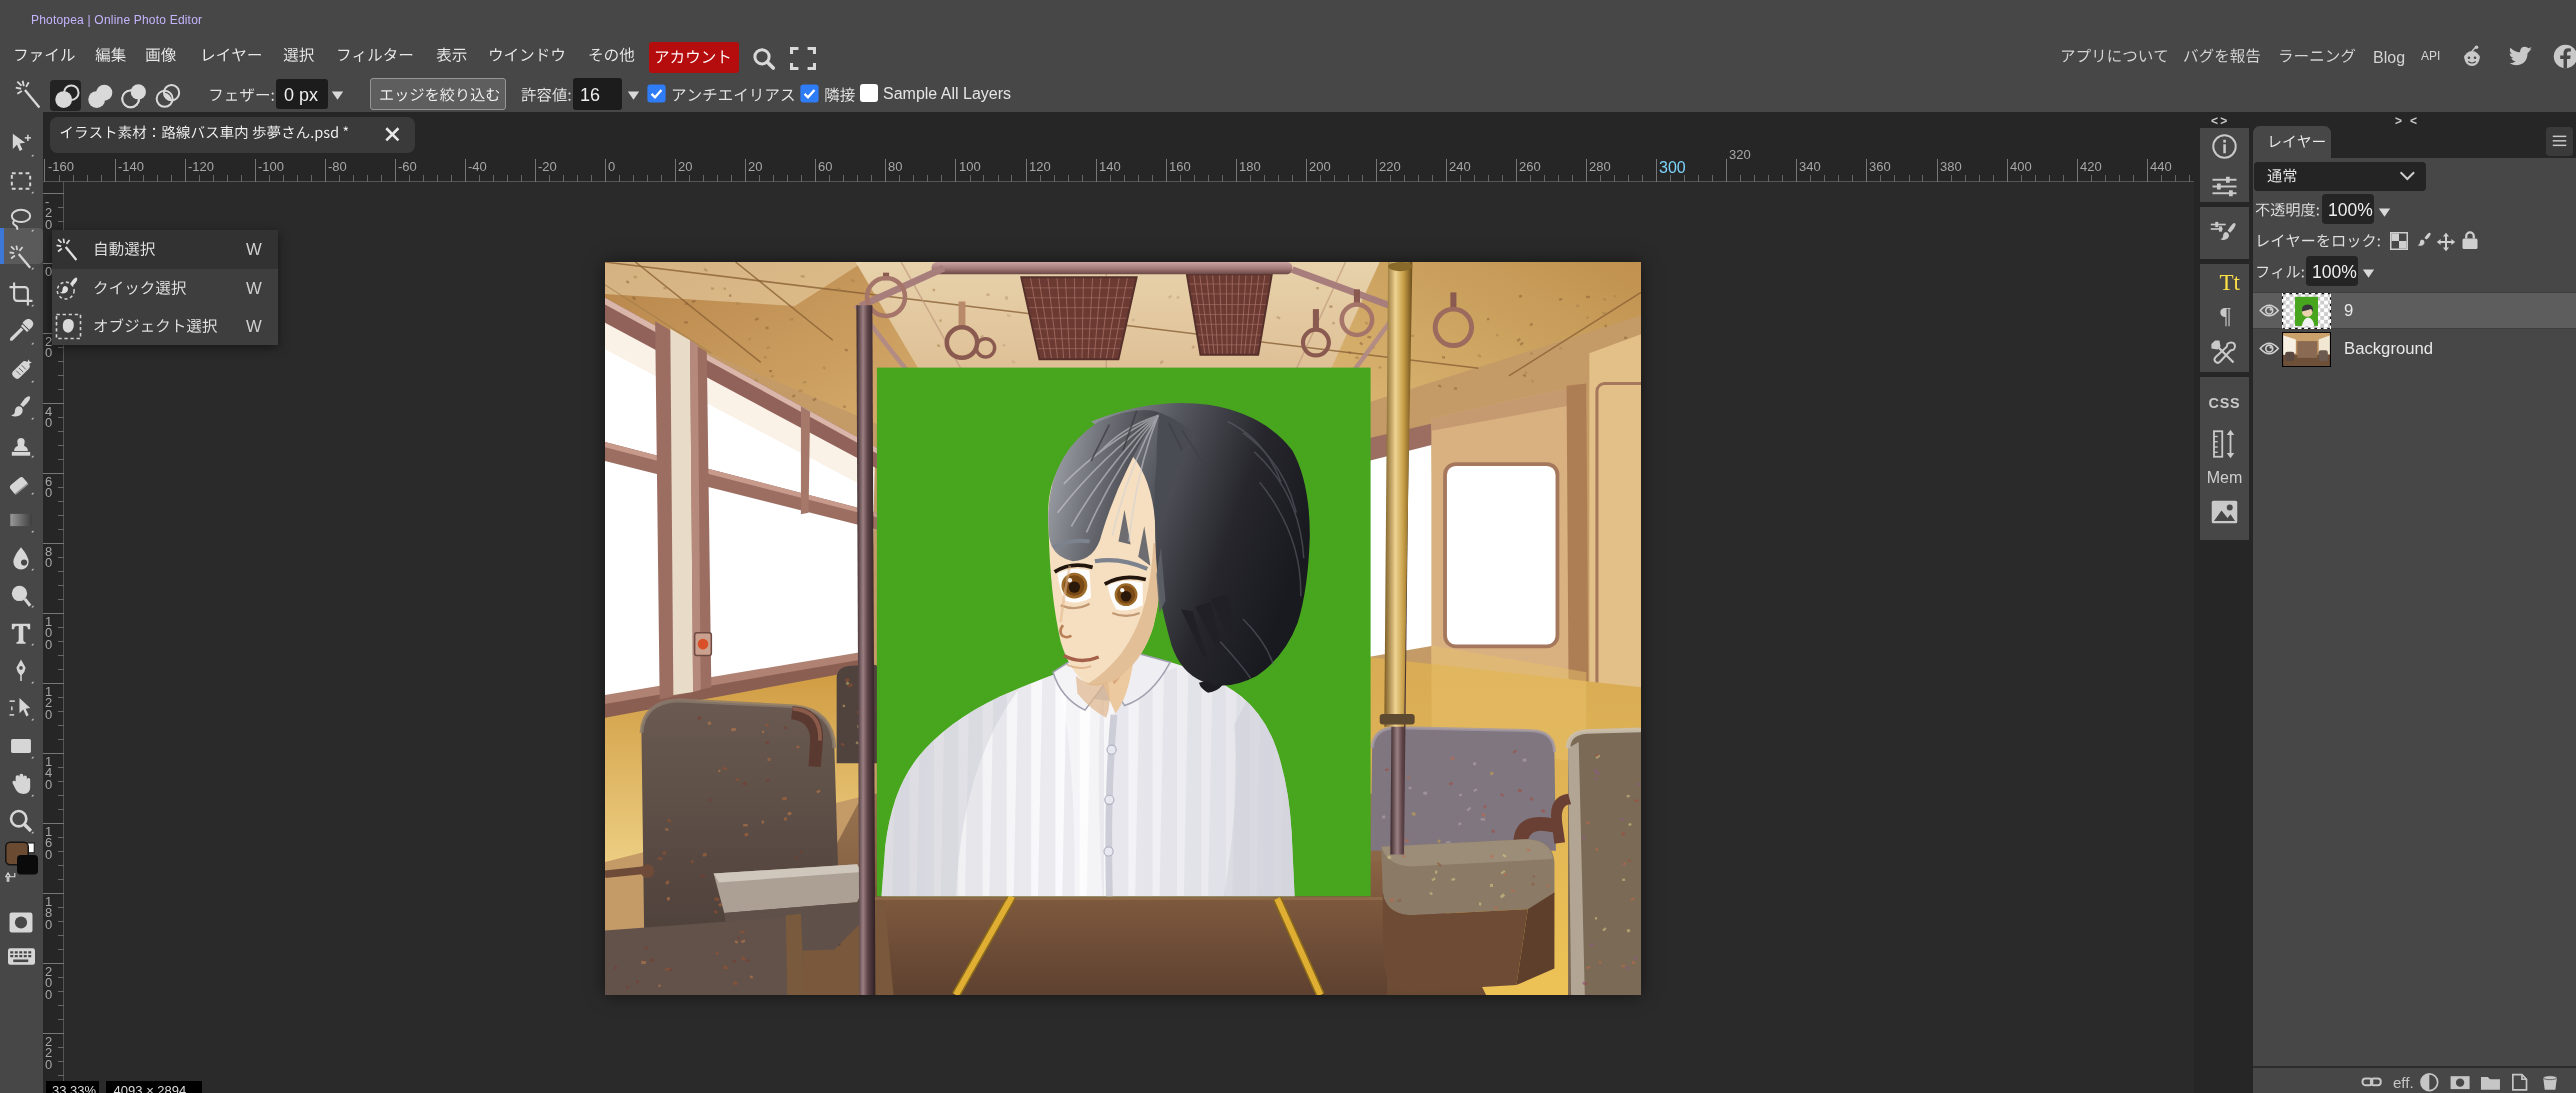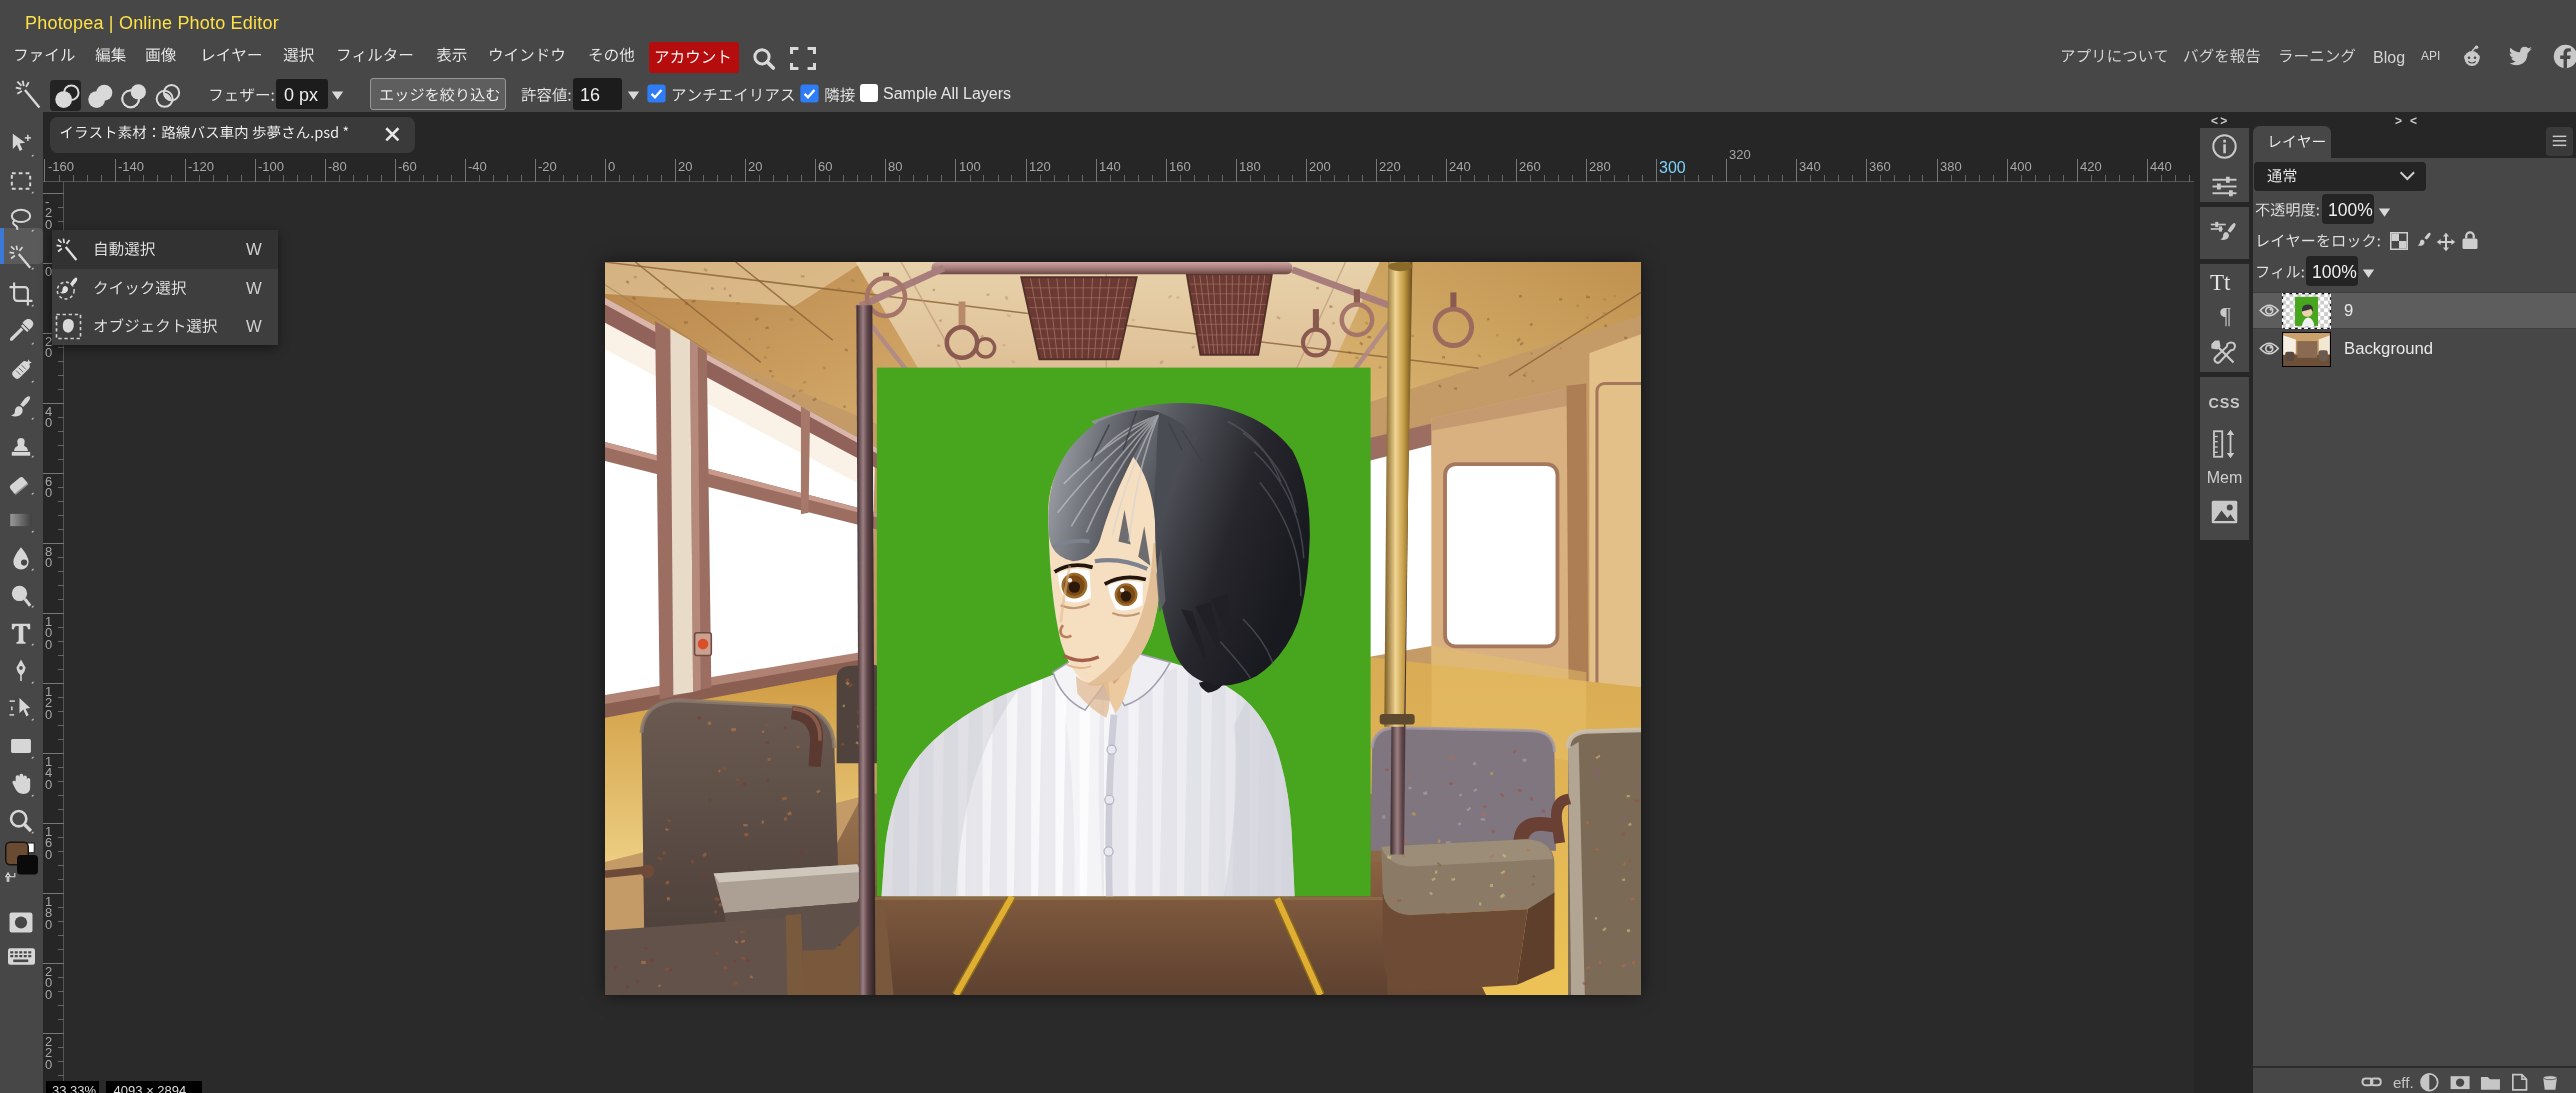--- a/index.html
+++ b/index.html
@@ -1,21 +1,21 @@
 <!DOCTYPE html>
 <html style="font-size:12px"><head><meta charset="utf-8"><style>
 html,body{margin:0;padding:0}
 body{width:2576px;height:1093px;overflow:hidden;background:#474747;
  font-family:"Liberation Sans",sans-serif;position:relative}
 .ab{position:absolute}
 </style></head><body>
 <div style="position:absolute;left:43px;top:112px;width:2151px;height:982px;background:#262626"></div>
 <div style="position:absolute;left:64px;top:182px;width:2130px;height:911px;background:#2a2a2a"></div>
 <div style="position:absolute;left:2194px;top:112px;width:382px;height:982px;background:#262626"></div>
-<div style="position:absolute;left:25px;top:13px;font-size:18px;color:#fde047;letter-spacing:0.2px">Photopea | Online Photo Editor</div>
+<div style="position:absolute;left:31px;top:13px;font-size:12px;color:#c4b5fd;letter-spacing:0.2px">Photopea | Online Photo Editor</div>
 <svg style="position:absolute;left:13px;top:47px;" width="64" height="17.5" viewBox="0 0 84 23">
     <path fill="#e8e8e8" d="M17.7 -13.6Q17.6 -13.4 17.5 -13.2Q17.4 -12.9 17.3 -12.6Q17.2 -11.8 16.9 -10.8Q16.6 -9.8 16.3 -8.8Q15.9 -7.8 15.4 -6.8Q14.9 -5.8 14.3 -5.0Q13.4 -3.8 12.2 -2.8Q11.0 -1.8 9.6 -1.0Q8.1 -0.2 6.2 0.4L4.8 -1.1Q6.8 -1.6 8.3 -2.3Q9.8 -3.1 10.9 -4.0Q12.0 -4.9 12.8 -6.0Q13.5 -7.0 14.1 -8.1Q14.6 -9.3 15.0 -10.5Q15.4 -11.7 15.5 -12.7Q15.2 -12.7 14.4 -12.7Q13.6 -12.7 12.5 -12.7Q11.4 -12.7 10.3 -12.7Q9.1 -12.7 8.0 -12.7Q6.9 -12.7 6.1 -12.7Q5.3 -12.7 5.0 -12.7Q4.4 -12.7 3.9 -12.7Q3.4 -12.7 3.0 -12.6V-14.5Q3.3 -14.4 3.6 -14.4Q4.0 -14.4 4.3 -14.3Q4.7 -14.3 5.0 -14.3Q5.3 -14.3 5.9 -14.3Q6.5 -14.3 7.4 -14.3Q8.3 -14.3 9.3 -14.3Q10.3 -14.3 11.2 -14.3Q12.2 -14.3 13.1 -14.3Q13.9 -14.3 14.5 -14.3Q15.1 -14.3 15.3 -14.3Q15.5 -14.3 15.8 -14.3Q16.1 -14.4 16.4 -14.4Z M38.2 -10.4Q38.2 -10.2 38.0 -10.1Q37.9 -9.9 37.8 -9.8Q37.6 -9.4 37.2 -8.8Q36.8 -8.2 36.2 -7.5Q35.7 -6.8 35.0 -6.1Q34.4 -5.5 33.7 -5.0L32.3 -5.9Q33.1 -6.4 33.7 -7.0Q34.4 -7.7 35.0 -8.4Q35.6 -9.1 35.9 -9.6Q35.6 -9.6 34.8 -9.6Q34.0 -9.6 33.0 -9.6Q32.0 -9.6 30.8 -9.6Q29.7 -9.6 28.7 -9.6Q27.7 -9.6 27.0 -9.6Q26.3 -9.6 26.1 -9.6Q25.6 -9.6 25.1 -9.6Q24.6 -9.6 24.1 -9.5V-11.3Q24.6 -11.2 25.1 -11.2Q25.6 -11.1 26.1 -11.1Q26.3 -11.1 27.0 -11.1Q27.7 -11.1 28.8 -11.1Q29.9 -11.1 31.1 -11.1Q32.2 -11.1 33.3 -11.1Q34.4 -11.1 35.2 -11.1Q35.9 -11.1 36.2 -11.1Q36.3 -11.1 36.6 -11.1Q36.8 -11.1 37.0 -11.2Q37.2 -11.2 37.3 -11.2ZM31.4 -8.2Q31.3 -6.9 31.2 -5.8Q31.2 -4.6 30.9 -3.6Q30.6 -2.5 30.1 -1.6Q29.6 -0.7 28.7 0.1Q27.9 0.9 26.6 1.6L25.1 0.5Q25.5 0.4 25.8 0.2Q26.2 0.0 26.5 -0.2Q27.9 -1.2 28.6 -2.2Q29.2 -3.3 29.5 -4.5Q29.7 -5.7 29.7 -7.0Q29.7 -7.3 29.7 -7.6Q29.6 -7.9 29.6 -8.2Z M42.8 -7.4Q45.4 -8.1 47.7 -9.1Q50.0 -10.2 51.7 -11.2Q52.8 -11.9 53.8 -12.7Q54.8 -13.5 55.7 -14.3Q56.6 -15.2 57.3 -16.1L58.7 -14.8Q57.8 -13.9 56.8 -13.0Q55.8 -12.1 54.7 -11.3Q53.6 -10.5 52.4 -9.7Q51.3 -9.0 49.8 -8.3Q48.4 -7.6 46.8 -7.0Q45.2 -6.3 43.6 -5.8ZM51.4 -10.4 53.2 -10.9V-1.6Q53.2 -1.2 53.2 -0.7Q53.2 -0.3 53.2 0.1Q53.2 0.4 53.3 0.6H51.3Q51.3 0.4 51.3 0.1Q51.4 -0.3 51.4 -0.7Q51.4 -1.2 51.4 -1.6Z M72.2 -0.4Q72.3 -0.7 72.3 -1.0Q72.4 -1.3 72.4 -1.6Q72.4 -1.8 72.4 -2.5Q72.4 -3.2 72.4 -4.2Q72.4 -5.2 72.4 -6.4Q72.4 -7.6 72.4 -8.8Q72.4 -10.0 72.4 -11.0Q72.4 -12.1 72.4 -12.8Q72.4 -13.6 72.4 -13.9Q72.4 -14.4 72.3 -14.9Q72.3 -15.3 72.3 -15.4H74.2Q74.1 -15.3 74.1 -14.8Q74.1 -14.4 74.1 -13.9Q74.1 -13.6 74.1 -12.8Q74.1 -12.1 74.1 -11.1Q74.1 -10.0 74.1 -8.9Q74.1 -7.7 74.1 -6.5Q74.1 -5.4 74.1 -4.4Q74.1 -3.4 74.1 -2.8Q74.1 -2.2 74.1 -2.0Q75.0 -2.5 76.1 -3.2Q77.2 -3.9 78.2 -4.9Q79.3 -5.9 80.0 -7.1L81.0 -5.7Q80.1 -4.5 79.0 -3.4Q77.8 -2.3 76.5 -1.5Q75.2 -0.6 74.0 0.0Q73.8 0.1 73.6 0.3Q73.4 0.4 73.3 0.5ZM62.9 -0.5Q64.1 -1.5 65.0 -2.8Q66.0 -4.1 66.4 -5.6Q66.6 -6.3 66.8 -7.3Q66.9 -8.4 67.0 -9.5Q67.0 -10.7 67.0 -11.8Q67.0 -13.0 67.0 -13.8Q67.0 -14.3 67.0 -14.6Q67.0 -15.0 66.9 -15.3H68.8Q68.8 -15.2 68.7 -15.0Q68.7 -14.7 68.7 -14.4Q68.7 -14.1 68.7 -13.8Q68.7 -13.0 68.7 -11.8Q68.6 -10.7 68.6 -9.4Q68.5 -8.1 68.4 -7.0Q68.3 -5.9 68.0 -5.1Q67.6 -3.5 66.6 -2.0Q65.7 -0.6 64.4 0.5Z" transform="translate(0,18.0)"></path>
   </svg>
 <svg style="position:absolute;left:95px;top:47px;" width="33" height="17.5" viewBox="0 0 43 23">
     <path fill="#e8e8e8" d="M12.6 -6.7H13.7V1.4H12.6ZM15.2 -6.7H16.3V1.4H15.2ZM8.0 -16.0H19.3V-14.6H8.0ZM10.5 -3.5H18.7V-2.4H10.5ZM8.8 -13.3H10.2V-8.8Q10.2 -7.6 10.1 -6.3Q10.0 -5.0 9.8 -3.7Q9.5 -2.3 9.0 -1.0Q8.6 0.3 7.8 1.3Q7.7 1.2 7.4 1.0Q7.2 0.9 7.0 0.7Q6.8 0.6 6.6 0.5Q7.4 -0.5 7.8 -1.7Q8.3 -2.9 8.5 -4.1Q8.7 -5.4 8.8 -6.5Q8.8 -7.7 8.8 -8.8ZM9.4 -13.3H18.8V-8.5H9.4V-9.8H17.3V-12.0H9.4ZM9.9 -7.1H18.8V-5.9H11.1V1.6H9.9ZM17.9 -7.1H19.2V0.2Q19.2 0.6 19.2 0.9Q19.1 1.2 18.8 1.4Q18.5 1.5 18.1 1.6Q17.7 1.6 17.1 1.6Q17.1 1.4 16.9 1.0Q16.8 0.6 16.7 0.4Q17.1 0.4 17.3 0.4Q17.6 0.4 17.8 0.4Q17.9 0.4 17.9 0.2ZM4.0 -17.2 5.3 -16.7Q5.0 -16.0 4.5 -15.1Q4.1 -14.3 3.7 -13.5Q3.3 -12.8 2.9 -12.2L1.8 -12.7Q2.2 -13.3 2.6 -14.1Q3.0 -14.9 3.4 -15.7Q3.8 -16.5 4.0 -17.2ZM6.2 -14.9 7.5 -14.3Q6.8 -13.2 6.0 -11.9Q5.2 -10.6 4.3 -9.4Q3.5 -8.2 2.8 -7.3L1.8 -7.8Q2.4 -8.5 3.0 -9.4Q3.6 -10.3 4.2 -11.2Q4.8 -12.2 5.3 -13.1Q5.8 -14.1 6.2 -14.9ZM0.8 -13.0 1.6 -13.9Q2.1 -13.4 2.7 -12.9Q3.2 -12.3 3.7 -11.7Q4.2 -11.1 4.4 -10.6L3.6 -9.5Q3.3 -10.0 2.9 -10.6Q2.4 -11.2 1.9 -11.8Q1.3 -12.5 0.8 -13.0ZM5.4 -10.2 6.5 -10.7Q6.9 -10.0 7.3 -9.2Q7.6 -8.4 7.9 -7.7Q8.2 -6.9 8.3 -6.3L7.1 -5.8Q7.0 -6.4 6.7 -7.2Q6.5 -7.9 6.1 -8.7Q5.8 -9.6 5.4 -10.2ZM0.6 -8.2Q1.9 -8.2 3.6 -8.3Q5.3 -8.4 7.2 -8.5L7.2 -7.2Q5.5 -7.1 3.8 -7.0Q2.1 -6.9 0.8 -6.8ZM5.8 -5.3 6.9 -5.6Q7.3 -4.7 7.6 -3.6Q7.8 -2.6 7.9 -1.8L6.8 -1.5Q6.7 -2.3 6.4 -3.3Q6.2 -4.4 5.8 -5.3ZM1.8 -5.5 3.1 -5.3Q2.9 -3.8 2.5 -2.4Q2.2 -1.0 1.7 -0.1Q1.6 -0.1 1.4 -0.2Q1.1 -0.4 0.9 -0.5Q0.7 -0.6 0.5 -0.6Q1.0 -1.6 1.3 -2.9Q1.7 -4.2 1.8 -5.5ZM3.9 -7.5H5.2V1.6H3.9Z M21.6 -4.7H39.9V-3.4H21.6ZM25.0 -12.2H37.7V-11.1H25.0ZM25.0 -9.7H37.8V-8.6H25.0ZM24.8 -14.8H38.6V-13.5H24.8ZM30.3 -14.1H31.8V-6.7H30.3ZM29.9 -6.3H31.5V1.6H29.9ZM29.6 -4.2 30.8 -3.6Q30.0 -2.8 29.0 -2.1Q28.0 -1.3 26.8 -0.6Q25.7 0.0 24.5 0.5Q23.2 1.1 22.1 1.4Q21.9 1.1 21.6 0.7Q21.4 0.4 21.1 0.1Q22.2 -0.2 23.4 -0.6Q24.7 -1.1 25.8 -1.7Q26.9 -2.2 27.9 -2.9Q28.9 -3.5 29.6 -4.2ZM31.8 -4.2Q32.5 -3.5 33.5 -2.9Q34.5 -2.3 35.6 -1.7Q36.8 -1.2 38.0 -0.7Q39.2 -0.3 40.3 -0.0Q40.2 0.1 40.0 0.4Q39.8 0.6 39.6 0.8Q39.5 1.1 39.4 1.3Q38.2 0.9 37.0 0.4Q35.8 -0.1 34.6 -0.7Q33.4 -1.4 32.4 -2.1Q31.4 -2.8 30.6 -3.6ZM31.3 -17.2 33.0 -17.0Q32.6 -16.2 32.1 -15.4Q31.7 -14.5 31.3 -14.0L29.9 -14.3Q30.3 -14.9 30.7 -15.7Q31.1 -16.6 31.3 -17.2ZM25.9 -17.3 27.5 -17.0Q26.9 -15.8 26.2 -14.7Q25.4 -13.5 24.4 -12.3Q23.4 -11.2 22.2 -10.2Q22.0 -10.3 21.8 -10.5Q21.6 -10.7 21.4 -10.9Q21.2 -11.1 21.1 -11.2Q22.2 -12.1 23.1 -13.1Q24.1 -14.2 24.8 -15.3Q25.5 -16.3 25.9 -17.3ZM24.1 -13.9H25.5V-7.2H39.4V-6.0H24.1Z" transform="translate(0,18.0)"></path>
   </svg>
 <svg style="position:absolute;left:145px;top:47px;" width="33" height="17.5" viewBox="0 0 43 23">
     <path fill="#e8e8e8" d="M2.7 -1.1H17.9V0.4H2.7ZM1.2 -15.9H19.3V-14.4H1.2ZM1.8 -12.4H3.3V1.6H1.8ZM17.2 -12.4H18.7V1.6H17.2ZM9.4 -15.4H10.9V-11.5H9.4ZM9.5 -11.6H10.9V-3.5H9.5ZM6.6 -6.9V-4.2H13.8V-6.9ZM6.6 -10.8V-8.2H13.8V-10.8ZM5.3 -12.1H15.2V-2.9H5.3Z M30.2 -17.2 31.7 -16.9Q30.9 -15.5 29.7 -14.0Q28.5 -12.5 26.8 -11.2Q26.6 -11.4 26.3 -11.7Q25.9 -12.0 25.7 -12.1Q26.7 -12.8 27.6 -13.7Q28.5 -14.6 29.1 -15.5Q29.8 -16.4 30.2 -17.2ZM30.3 -15.9H35.2V-14.7H29.3ZM28.8 -12.1V-9.7H37.9V-12.1ZM27.4 -13.2H39.4V-8.6H27.4ZM32.6 -12.7H34.0V-9.2H32.6ZM32.7 -9.6 33.9 -9.1Q33.0 -8.3 31.9 -7.6Q30.7 -6.9 29.5 -6.3Q28.2 -5.7 27.0 -5.3Q27.0 -5.4 26.8 -5.6Q26.6 -5.8 26.5 -6.0Q26.3 -6.2 26.1 -6.4Q27.3 -6.7 28.5 -7.2Q29.8 -7.7 30.8 -8.3Q31.9 -8.9 32.7 -9.6ZM30.5 -7.4 31.5 -8.1Q32.7 -7.2 33.4 -6.2Q34.2 -5.1 34.5 -4.0Q34.9 -2.9 34.9 -1.9Q34.9 -0.9 34.6 -0.2Q34.3 0.6 33.8 1.0Q33.3 1.4 32.9 1.5Q32.4 1.6 31.8 1.7Q31.5 1.7 31.1 1.6Q30.7 1.6 30.2 1.6Q30.2 1.3 30.1 0.9Q30.0 0.6 29.8 0.3Q30.3 0.3 30.8 0.3Q31.2 0.4 31.5 0.4Q31.9 0.4 32.2 0.3Q32.5 0.2 32.8 0.0Q33.2 -0.3 33.4 -1.2Q33.6 -2.0 33.4 -3.1Q33.2 -4.2 32.5 -5.3Q31.8 -6.5 30.5 -7.4ZM32.3 -6.6 33.3 -6.0Q32.6 -5.3 31.5 -4.6Q30.5 -4.0 29.3 -3.4Q28.2 -2.8 27.1 -2.4Q27.0 -2.6 26.8 -2.9Q26.5 -3.2 26.3 -3.4Q27.3 -3.7 28.5 -4.3Q29.6 -4.8 30.7 -5.4Q31.7 -6.0 32.3 -6.6ZM33.4 -4.4 34.4 -3.7Q33.6 -2.8 32.3 -1.9Q31.0 -0.9 29.6 -0.2Q28.1 0.6 26.8 1.1Q26.7 0.8 26.4 0.5Q26.2 0.2 25.9 -0.0Q26.9 -0.3 28.0 -0.8Q29.0 -1.3 30.1 -1.9Q31.1 -2.5 32.0 -3.1Q32.8 -3.8 33.4 -4.4ZM38.9 -8.0 40.0 -7.1Q39.2 -6.4 38.2 -5.7Q37.2 -4.9 36.4 -4.4L35.5 -5.3Q36.1 -5.6 36.7 -6.1Q37.3 -6.6 37.9 -7.1Q38.5 -7.6 38.9 -8.0ZM34.9 -9.4Q35.4 -7.4 36.1 -5.7Q36.8 -3.9 37.9 -2.6Q39.0 -1.2 40.3 -0.5Q40.2 -0.3 40.0 -0.1Q39.8 0.1 39.6 0.3Q39.4 0.6 39.3 0.8Q37.9 -0.2 36.8 -1.7Q35.7 -3.1 34.9 -5.1Q34.1 -7.0 33.7 -9.1ZM34.7 -15.9H35.1L35.3 -16.0L36.3 -15.3Q35.8 -14.5 35.1 -13.6Q34.5 -12.7 33.9 -12.1Q33.7 -12.4 33.4 -12.6Q33.2 -12.9 33.0 -13.0Q33.5 -13.6 34.0 -14.3Q34.5 -15.0 34.7 -15.6ZM25.3 -17.1 26.7 -16.7Q26.1 -14.9 25.3 -13.2Q24.5 -11.5 23.6 -9.9Q22.7 -8.4 21.7 -7.2Q21.6 -7.4 21.5 -7.7Q21.3 -8.0 21.2 -8.3Q21.0 -8.6 20.9 -8.7Q21.8 -9.8 22.6 -11.1Q23.4 -12.5 24.1 -14.0Q24.8 -15.5 25.3 -17.1ZM23.6 -12.1 25.0 -13.5 25.1 -13.5V1.6H23.6Z" transform="translate(0,18.0)"></path>
   </svg>
 <svg style="position:absolute;left:200px;top:47px;" width="64" height="17.5" viewBox="0 0 84 23">
@@ -626,21 +626,21 @@
       <line x1="2" y1="6" x2="22" y2="6"></line>
       <line x1="2" y1="12" x2="18" y2="12"></line>
     </g>
 <g fill="#c9c9c9">
       <rect x="8" y="2.5" width="4" height="7"></rect>
       <rect x="13" y="8.5" width="4" height="7"></rect>
     </g>
 <path d="M34 4 q4 2.5-6 13 l-3.6-2.8 q7-11.4 9.6-10.2z" fill="#c9c9c9"></path>
 <path d="M22 16 q3.6 0.4 4.2 3.6 0.6 3.8-3 5.8 -4.2 2.2-8.4 0.2 3.6-0.8 3.6-4 0-4.6 3.6-5.6z" fill="#c9c9c9"></path>
   </svg>
-<div style="position:absolute;left:2210px;top:270px;width:30px;text-align:left;font-family:'Liberation Serif',serif;font-size:23px;color:#e5e5e5">Tt</div>
+<div style="position:absolute;left:2210px;top:270px;width:30px;text-align:right;font-family:'Liberation Serif',serif;font-size:23px;color:#fde047">Tt</div>
 <div style="position:absolute;left:2214px;top:302px;width:23px;text-align:center;font-family:'Liberation Serif',serif;font-size:23.5px;color:#c9c9c9">¶</div>
 <svg class="ab" style="left:2211px;top:340px" width="27" height="27" viewBox="0 0 36 36">
 <path d="M6 2 l4 0 1 6 -3 3 -6-1 0-4z M9 9 L30 30" stroke="#c9c9c9" stroke-width="3" fill="#c9c9c9"></path>
 <path d="M30 4 q4 4 0 9 l-4 1 -14 15 q-3 3-6 0 -3-3 0-6 L21 9 l1-4 q4-3 8-1z" fill="none" stroke="#c9c9c9" stroke-width="2.6"></path>
   </svg>
 <div style="position:absolute;left:2200px;top:395px;width:49px;text-align:center;font-size:14.4px;font-weight:bold;color:#c9c9c9;letter-spacing:0.8px">CSS</div>
 <svg class="ab" style="left:2211px;top:429px" width="27" height="30" viewBox="0 0 36 40">
 <rect x="4" y="3" width="11" height="34" fill="none" stroke="#c9c9c9" stroke-width="2.4"></rect>
 <g stroke="#c9c9c9" stroke-width="1.8">
       <line x1="4" y1="10" x2="9" y2="10"></line>

